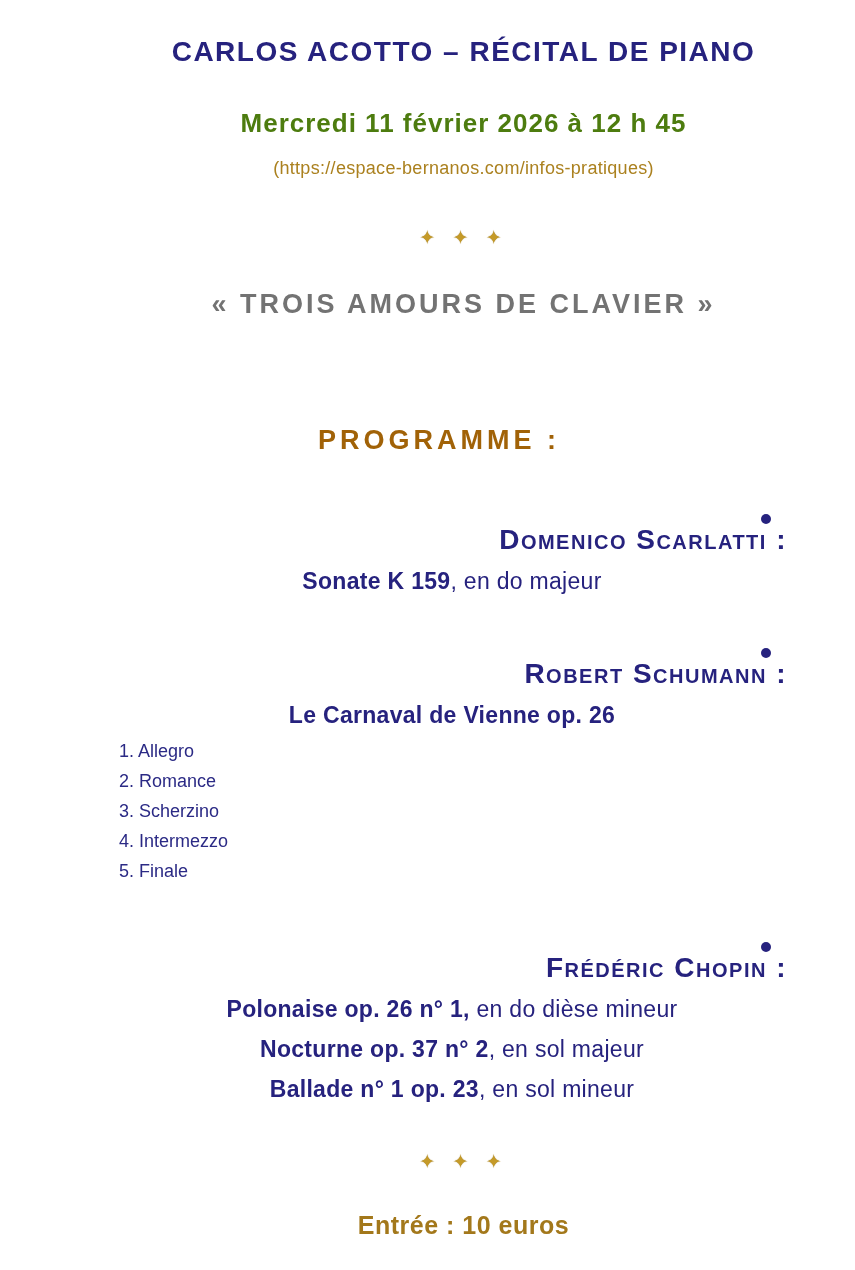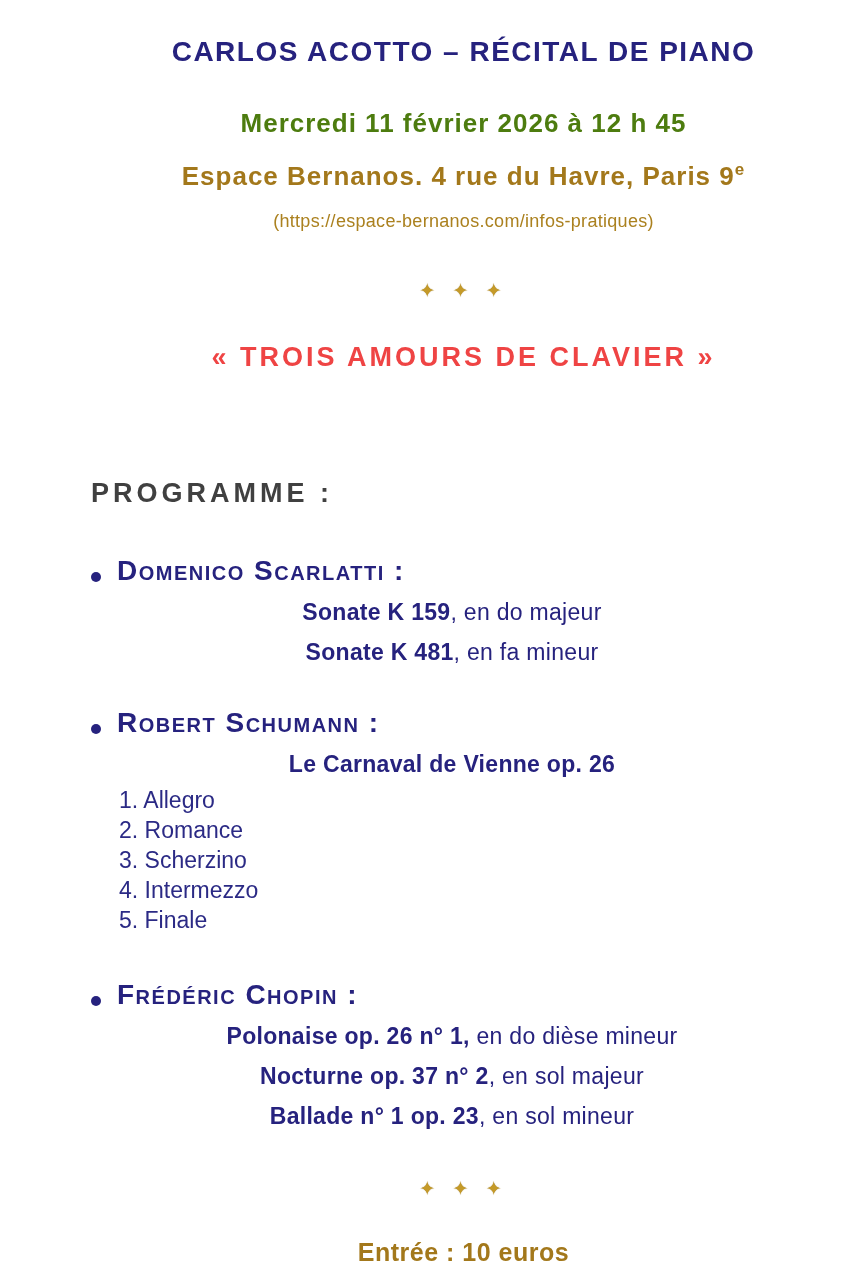--- a/index.html
+++ b/index.html
@@ -63,38 +63,40 @@
     line-height: 24px;
     color: #c59a28;
     text-shadow: 0 0 1px #8a6a14;
   }
   .concert-title {
     margin-top: 38px;
     font-size: 27px;
     font-weight: 700;
     letter-spacing: 3px;
     line-height: 32px;
-    color: #ef4444;
+    color: #737373;
   }
 
   .program {
     margin-left: 53px;
     margin-right: 30px;
   }
   .program-heading {
     margin-top: 104px;
     font-size: 27px;
     font-weight: 700;
     letter-spacing: 4px;
     line-height: 32px;
-    color: #404040;
+    color: #a16207;
+    text-align: center;
   }
   .composer-line {
     display: flex;
-    align-items: center;
+    align-items: flex-end;
+    flex-direction: column;
   }
   .composer-block-1 { margin-top: 46px; }
   .composer-block-2 { margin-top: 40px; }
   .composer-block-3 { margin-top: 44px; }
   .bullet {
     flex: 0 0 auto;
     width: 10px;
     height: 10px;
     margin: 12px 16px 0 0;
     border-radius: 50%;
@@ -114,21 +116,21 @@
     line-height: 29px;
     letter-spacing: 0.3px;
     color: #26227e;
     text-align: center;
   }
   .work .work-bold { font-weight: 700; }
   .movements {
     margin: 6px 0 0 28px;
   }
   .movement {
-    font-size: 23px;
+    font-size: 18px;
     line-height: 30px;
     color: #2b2a85;
   }
 
   .footer-stars {
     margin-top: 46px;
   }
   .entry-line {
     margin-top: 36px;
     font-size: 25px;
@@ -139,36 +141,34 @@
   }
 </style>
 </head>
 <body>
 
 <div class="page">
 
   <header class="centered">
     <div class="title">CARLOS ACOTTO –  RÉCITAL DE PIANO</div>
     <div class="date-line">Mercredi 11 février 2026 à 12 h 45</div>
-    <div class="venue-line"><span>Espace Bernanos. 4 rue du Havre, Paris 9</span><sup>e</sup></div>
     <div class="url-line">(https://espace-bernanos.com/infos-pratiques)</div>
     <div class="stars">✦ ✦ ✦</div>
     <div class="concert-title">« TROIS AMOURS DE CLAVIER »</div>
   </header>
 
   <section class="program">
     <div class="program-heading">PROGRAMME :</div>
 
     <div class="composer-block composer-block-1">
       <div class="composer-line">
         <span class="bullet"></span>
         <span class="composer-name">Domenico Scarlatti :</span>
       </div>
       <div class="work"><span class="work-bold">Sonate K 159</span><span>, en do majeur</span></div>
-      <div class="work"><span class="work-bold">Sonate K 481</span><span>, en fa mineur</span></div>
     </div>
 
     <div class="composer-block composer-block-2">
       <div class="composer-line">
         <span class="bullet"></span>
         <span class="composer-name">Robert Schumann :</span>
       </div>
       <div class="work"><span class="work-bold">Le Carnaval de Vienne op. 26</span><span></span></div>
       <div class="movements">
         <div class="movement">1. Allegro</div>

